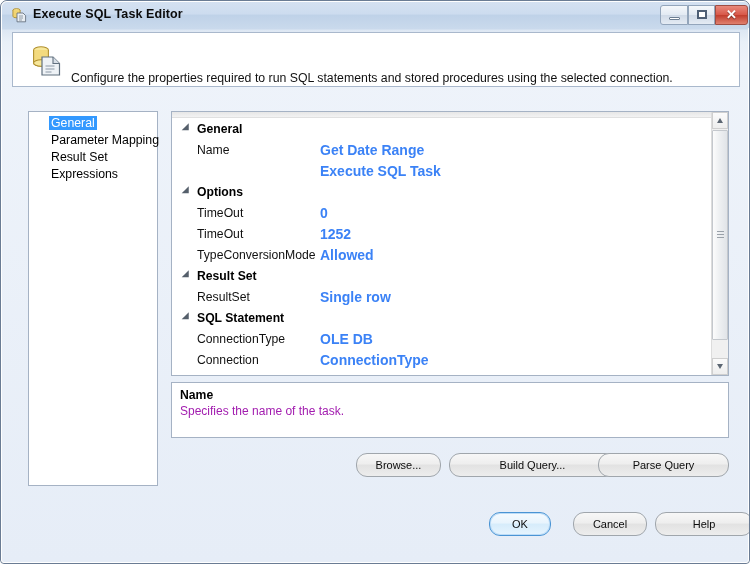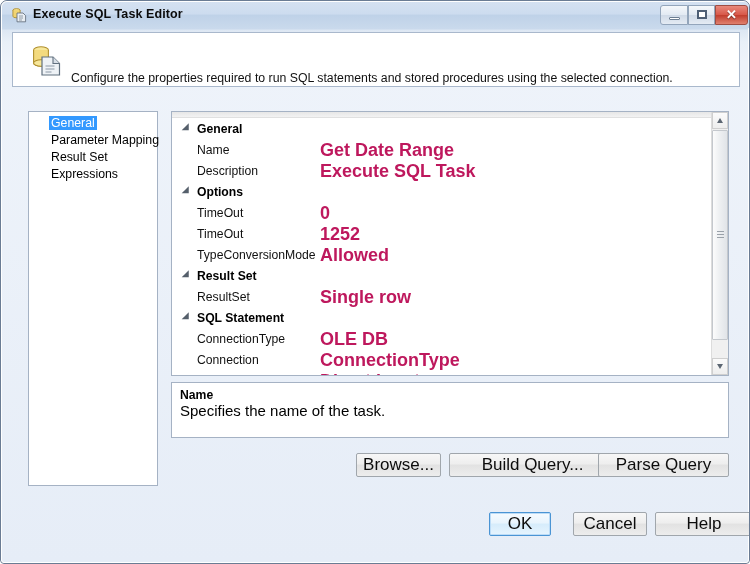--- a/index.html
+++ b/index.html
@@ -218,23 +218,23 @@
   .pg-prop .pg-label {
     position: absolute;
     left: 25px; top: 0;
     width: 120px;
     font-size: 12.2px;
     color: #111111;
   }
   .pg-prop .pg-value {
     position: absolute;
     left: 148px; top: 0;
-    font-size: 18px;
+    font-size: 14px;
     font-weight: bold;
-    color: #be185d;
+    color: #3b82f6;
     white-space: nowrap;
   }
 
   
   #pg-scroll {
     position: absolute;
     right: 0; top: 0;
     width: 17px;
     height: 100%;
     background: #f0f0f0;
@@ -294,38 +294,38 @@
     border: 1px solid #a5b2c4;
     padding: 5px 8px;
   }
   #desc-title {
     font-size: 12.2px;
     font-weight: bold;
     color: #000000;
     line-height: 15px;
   }
   #desc-body {
-    font-size: 15px;
-    color: #000000;
+    font-size: 12px;
+    color: #a21caf;
     line-height: 16px;
   }
 
   
   .btn {
     position: absolute;
     box-sizing: border-box;
     height: 24px;
     font-family: "Liberation Sans", sans-serif;
-    font-size: 17px;
+    font-size: 11px;
     color: #0c0c0c;
     text-align: center;
     line-height: 22px;
     background: linear-gradient(to bottom, #f7f7f7 0%, #eeeeee 46%, #e2e2e2 50%, #ededed 100%);
     border: 1px solid #a0a6ac;
-    border-radius: 2px;
+    border-radius: 11px;
     white-space: nowrap;
   }
   #btn-browse { left: 355px; top: 452px; width: 85px; }
   #btn-build  { left: 448px; top: 452px; width: 167px; text-align: center; }
   #btn-parse  { left: 597px; top: 452px; width: 131px; }
 
   #btn-ok {
     left: 488px; top: 511px; width: 62px;
     border: 1px solid #4a94d4;
     box-shadow: inset 0 0 0 1px #bcdcf7;
@@ -387,21 +387,20 @@
     <div id="propgrid-rows">
       <div class="pg-row pg-cat">
         <span class="arrow"></span>
         <span class="pg-label">General</span>
       </div>
       <div class="pg-row pg-prop">
         <span class="pg-label">Name</span>
         <span class="pg-value">Get Date Range</span>
       </div>
       <div class="pg-row pg-prop">
-        <span class="pg-label">Description</span>
         <span class="pg-value">Execute SQL Task</span>
       </div>
 
       <div class="pg-row pg-cat">
         <span class="arrow"></span>
         <span class="pg-label">Options</span>
       </div>
       <div class="pg-row pg-prop">
         <span class="pg-label">TimeOut</span>
         <span class="pg-value">0</span>

